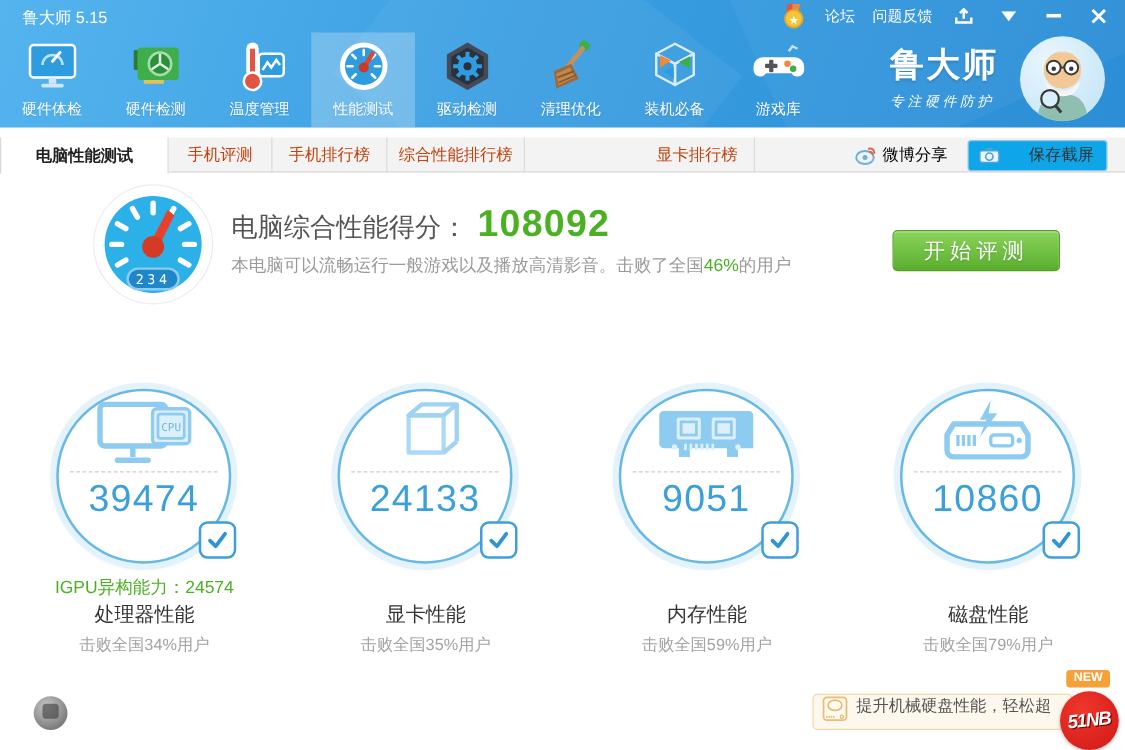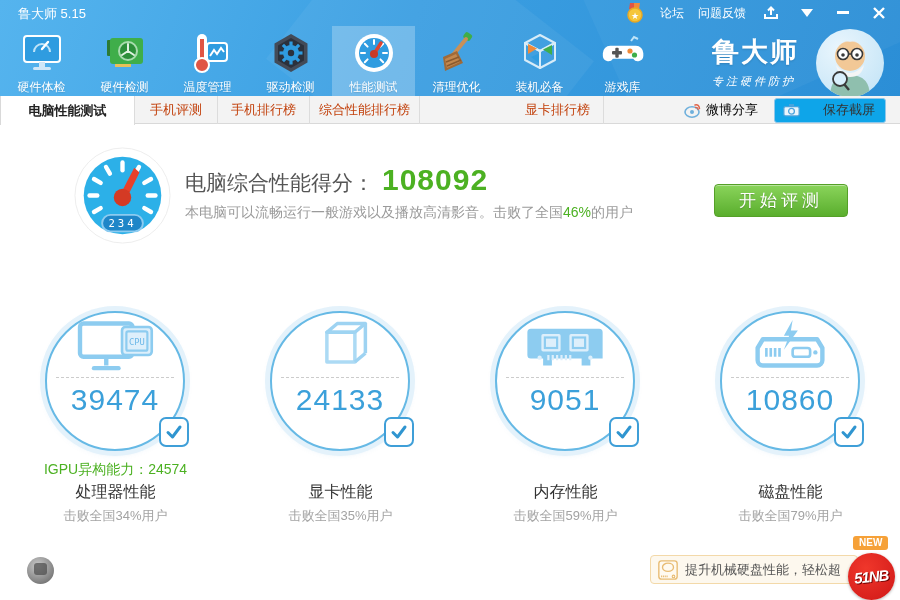--- a/index.html
+++ b/index.html
@@ -28,21 +28,21 @@
   .tool-icon { width:44px; height:44px; display:flex; align-items:center; justify-content:center; }
   .tool-label { color:#fff; font-size:12px; margin-top:4px; text-shadow:0 1px 1px rgba(0,0,0,0.12); }
 
   .brand { position:absolute; left:712px; top:34px; }
   .brand-name { color:#fff; font-size:27px; font-weight:bold; letter-spacing:2px; text-shadow:0 1px 2px rgba(0,0,0,0.15); }
   .brand-slogan { color:#fff; font-size:11px; letter-spacing:3px; margin-top:4px; font-style:italic; }
   .mascot { position:absolute; left:816px; top:29px; width:68px; height:68px; border-radius:50%;
             background:radial-gradient(circle at 35% 30%,#eaf6fd,#bfe2f6); overflow:hidden; }
 
   
-  .tabbar { position:absolute; left:0; top:96px; width:900px; height:28px; background:#f3f3f3; border-bottom:1px solid #d9d9d9; }
+  .tabbar { position:absolute; left:0; top:110px; width:900px; height:28px; background:#f3f3f3; border-bottom:1px solid #d9d9d9; }
   .tab { position:absolute; top:0; height:28px; display:flex; align-items:center; justify-content:center;
          font-size:13px; color:#c2410c; cursor:pointer; border-right:1px solid #dcdcdc; }
   .tab.active { background:#fff; height:29px; z-index:2; border-left:1px solid #d9d9d9; font-weight:bold; color:#222; }
   .tab-actions { position:absolute; right:14px; top:0; height:28px; display:flex; align-items:center; gap:16px; }
   .weibo { display:flex; align-items:center; gap:5px; font-size:13px; color:#000000; cursor:pointer; }
   .shot-btn { display:flex; align-items:center; gap:23px; font-size:13px; color:#333; cursor:pointer;
               border:1px solid #8fc7ea; background:#0ea5e9; border-radius:3px; padding:2px 10px 3px 8px; }
 
   
   .speedo { position:absolute; left:74px; top:147px; width:97px; height:97px; }
@@ -70,21 +70,21 @@
   .gauge-extra { position:absolute; left:0; top:150px; width:225px; text-align:center; font-size:14px; color:#4cb122; }
   .gauge-title { position:absolute; left:0; top:171px; width:225px; text-align:center; font-size:16px; color:#333; }
   .gauge-sub { position:absolute; left:0; top:196px; width:225px; text-align:center; font-size:13px; color:#a3a3a3; }
 
   
   .gray-ball { position:absolute; left:27px; top:557px; width:27px; height:27px; border-radius:50%;
                background:radial-gradient(circle at 40% 32%,#c9c9c9,#8a8a8a 60%,#5d5d5d); cursor:pointer; }
   .gray-ball:after { content:""; position:absolute; left:7px; top:6px; width:13px; height:12px; background:#4a4a4a;
                border-radius:3px; opacity:.7; }
   .promo { position:absolute; left:650px; top:555px; width:208px; height:29px; background:#fdf8ee;
-           border:1px solid #f3d9a9; border-radius:4px; display:flex; align-items:center; gap:6px;
+           border:1px solid #f3d9a9; border-radius:4px; display:flex; align-items:flex-start; gap:6px;
            padding-left:6px; overflow:hidden; cursor:pointer; }
   .promo-text { font-size:13px; color:#555; white-space:nowrap; }
   .logo-51nb { position:absolute; left:848px; top:553px; width:47px; height:47px; border-radius:50%;
                background:radial-gradient(circle at 38% 32%,#f0372b,#cf1717); display:flex; align-items:center; justify-content:center;
                z-index:3; cursor:pointer; box-shadow:0 1px 3px rgba(0,0,0,0.3); }
   .logo-51nb span { color:#fff; font-size:15px; font-weight:bold; font-style:italic; letter-spacing:-1px;
                text-shadow:1px 1px 0 #6d0000; transform:rotate(-6deg); }
   .new-badge { position:absolute; left:853px; top:536px; background:#f6a138; color:#fff; font-size:10px; font-weight:bold;
                padding:1px 6px 2px; border-radius:3px; z-index:4; }
 </style>
@@ -166,20 +166,41 @@
         <span class="tool-icon">
           <svg width="44" height="44" viewBox="0 0 44 44">
             <rect x="11" y="3" width="10" height="28" rx="5" fill="#fff"></rect>
             <rect x="14" y="8" width="4" height="22" fill="#e05545"></rect>
             <circle cx="16" cy="34" r="7" fill="#e05545" stroke="#fff" stroke-width="2"></circle>
             <rect x="21" y="12" width="20" height="18" rx="3" fill="#2f9ce0" stroke="#fff" stroke-width="2"></rect>
             <polyline points="24,25 28,19 31,23 35,17 38,21" fill="none" stroke="#fff" stroke-width="2"></polyline>
           </svg>
         </span>
         <span class="tool-label">温度管理</span>
+      </div>
+
+      <div class="tool-item active">
+        <span class="tool-icon">
+          <svg width="44" height="44" viewBox="0 0 44 44">
+            <circle cx="22" cy="22" r="19" fill="#fff"></circle>
+            <circle cx="22" cy="22" r="15" fill="#2f9ce0"></circle>
+            <g stroke="#fff" stroke-width="2" stroke-linecap="round">
+              <line x1="22" y1="9" x2="22" y2="13"></line>
+                <line x1="35" y1="22" x2="31" y2="22"></line>
+              <line x1="9" y1="22" x2="13" y2="22"></line>
+                <line x1="31.2" y1="12.8" x2="28.4" y2="15.6"></line>
+              <line x1="12.8" y1="12.8" x2="15.6" y2="15.6"></line>
+                <line x1="12.8" y1="31.2" x2="15.6" y2="28.4"></line>
+              <line x1="31.2" y1="31.2" x2="28.4" y2="28.4"></line>
+            </g>
+            <line x1="22" y1="23" x2="29" y2="12" stroke="#e0442e" stroke-width="3.4" stroke-linecap="round"></line>
+            <circle cx="22" cy="23" r="4" fill="#c93a26"></circle>
+          </svg>
+        </span>
+        <span class="tool-label">性能测试</span>
       </div>
 
       <div class="tool-item">
         <span class="tool-icon">
           <svg width="44" height="44" viewBox="0 0 44 44">
             <polygon points="22,3 38.5,12.5 38.5,31.5 22,41 5.5,31.5 5.5,12.5" fill="#434b58"></polygon>
             <polygon points="22,7 35,14.5 35,29.5 22,37 9,29.5 9,14.5" fill="#2b313c"></polygon>
             <g fill="#2f9ce0">
               <circle cx="22" cy="22" r="8"></circle>
               <g>
@@ -190,41 +211,20 @@
                 <rect x="20.4" y="10.5" width="3.2" height="5" transform="rotate(45 22 22)"></rect>
                 <rect x="20.4" y="28.5" width="3.2" height="5" transform="rotate(45 22 22)"></rect>
                 <rect x="10.5" y="20.4" width="5" height="3.2" transform="rotate(45 22 22)"></rect>
                 <rect x="28.5" y="20.4" width="5" height="3.2" transform="rotate(45 22 22)"></rect>
               </g>
             </g>
             <circle cx="22" cy="22" r="3.2" fill="#2b313c"></circle>
           </svg>
         </span>
         <span class="tool-label">驱动检测</span>
-      </div>
-
-      <div class="tool-item active">
-        <span class="tool-icon">
-          <svg width="44" height="44" viewBox="0 0 44 44">
-            <circle cx="22" cy="22" r="19" fill="#fff"></circle>
-            <circle cx="22" cy="22" r="15" fill="#2f9ce0"></circle>
-            <g stroke="#fff" stroke-width="2" stroke-linecap="round">
-              <line x1="22" y1="9" x2="22" y2="13"></line>
-                <line x1="35" y1="22" x2="31" y2="22"></line>
-              <line x1="9" y1="22" x2="13" y2="22"></line>
-                <line x1="31.2" y1="12.8" x2="28.4" y2="15.6"></line>
-              <line x1="12.8" y1="12.8" x2="15.6" y2="15.6"></line>
-                <line x1="12.8" y1="31.2" x2="15.6" y2="28.4"></line>
-              <line x1="31.2" y1="31.2" x2="28.4" y2="28.4"></line>
-            </g>
-            <line x1="22" y1="23" x2="29" y2="12" stroke="#e0442e" stroke-width="3.4" stroke-linecap="round"></line>
-            <circle cx="22" cy="23" r="4" fill="#c93a26"></circle>
-          </svg>
-        </span>
-        <span class="tool-label">性能测试</span>
       </div>
 
       <div class="tool-item">
         <span class="tool-icon">
           <svg width="44" height="44" viewBox="0 0 44 44">
             <rect x="29" y="2" width="8" height="7" rx="2" fill="#3fae4a" transform="rotate(35 33 5)"></rect>
             <line x1="31" y1="8" x2="18" y2="24" stroke="#c89058" stroke-width="4" stroke-linecap="round"></line>
             <polygon points="8,26 22,20 28,32 10,40" fill="#a06a38"></polygon>
             <polygon points="10,28 21,23 25,31 12,37" fill="#c2884e"></polygon>
             <path d="M11 31 L24 26 M12 35 L26 29" stroke="#8a5a2e" stroke-width="1.5"></path>

